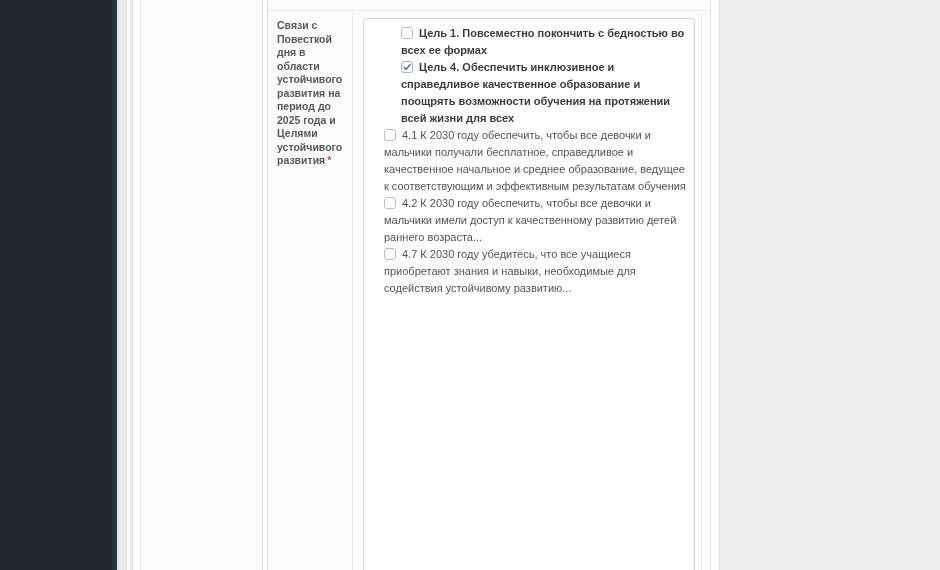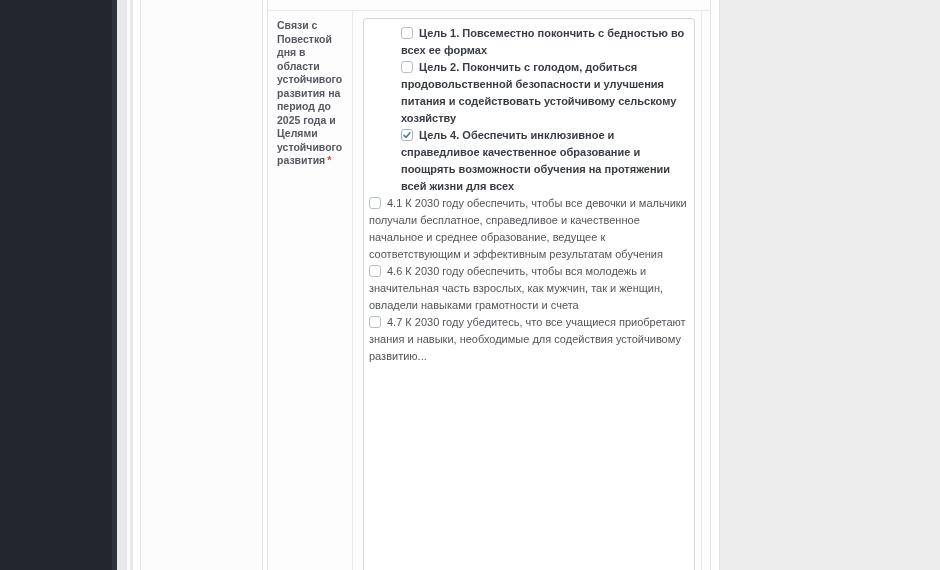--- a/index.html
+++ b/index.html
@@ -67,21 +67,21 @@
     background:#ffffff;
     border:1px solid #d2d5d9; border-radius:4px;
     padding:6px 5px 10px 5px;
   }
 
   .cb-item {
     display:block; font-size:11px; line-height:17px;
     color:#51555a; cursor:pointer;
   }
   .cb-item.lvl0 { font-weight:bold; color:#383d44;margin-left:32px; }
-  .cb-item.lvl1 { margin-left:0; }
+  .cb-item.lvl1 { margin-left:15px; }
 
   .cb {
     display:inline-block; width:12px; height:12px;
     border:1px solid #b6bec7; border-radius:3px; background:#fff;
     margin-right:6px; vertical-align:-2px;
   }
   .cb.checked { border-color:#9fb6d0; }
   .cb.checked svg { display:block; width:10px; height:10px; }
 
   
@@ -109,26 +109,25 @@
       <div class="row-divider"></div>
       <div class="form-row">
 
         <div class="label-cell">
           <span>Связи с Повесткой дня в области устойчивого развития на период до 2025 года и Целями устойчивого развития</span><span class="required">*</span>
         </div>
 
         <div class="field-cell">
           <div class="checkbox-group" id="cb-group">
               <label class="cb-item lvl0"><span class="cb"></span><span>Цель 1. Повсеместно покончить с бедностью во всех ее формах</span></label>
-              <label class="cb-item lvl0"><span class="cb"></span><span>Цель 2. Покончить с голодом, добиться продовольственной безопасности и улучшения питания и содействовать устойчивому сельскому хозяйству</span></label>
               <label class="cb-item lvl0"><span class="cb checked"><svg viewBox="0 0 12 12">
                     <path d="M2.5 6.5 L5 8.8 L9.5 3.2" fill="none" stroke="#51749b" stroke-width="1.8" stroke-linecap="round" stroke-linejoin="round"></path>
                   </svg></span><span>Цель 4. Обеспечить инклюзивное и справедливое качественное образование и поощрять возможности обучения на протяжении всей жизни для всех</span></label>
               <label class="cb-item lvl1"><span class="cb"></span><span>4.1 К 2030 году обеспечить, чтобы все девочки и мальчики получали бесплатное, справедливое и качественное начальное и среднее образование, ведущее к соответствующим и эффективным результатам обучения</span></label>
-              <label class="cb-item lvl1"><span class="cb"></span><span>4.6 К 2030 году обеспечить, чтобы вся молодежь и значительная часть взрослых, как мужчин, так и женщин, овладели навыками грамотности и счета</span></label>
+              <label class="cb-item lvl1"><span class="cb"></span><span>4.2 К 2030 году обеспечить, чтобы все девочки и мальчики имели доступ к качественному развитию детей раннего возраста...</span></label>
               <label class="cb-item lvl1"><span class="cb"></span><span>4.7 К 2030 году убедитесь, что все учащиеся приобретают знания и навыки, необходимые для содействия устойчивому развитию...</span></label>
             </div>
         </div>
 
       </div>
     </section>
 
   </div>
 
   <div class="right-bg"></div>

